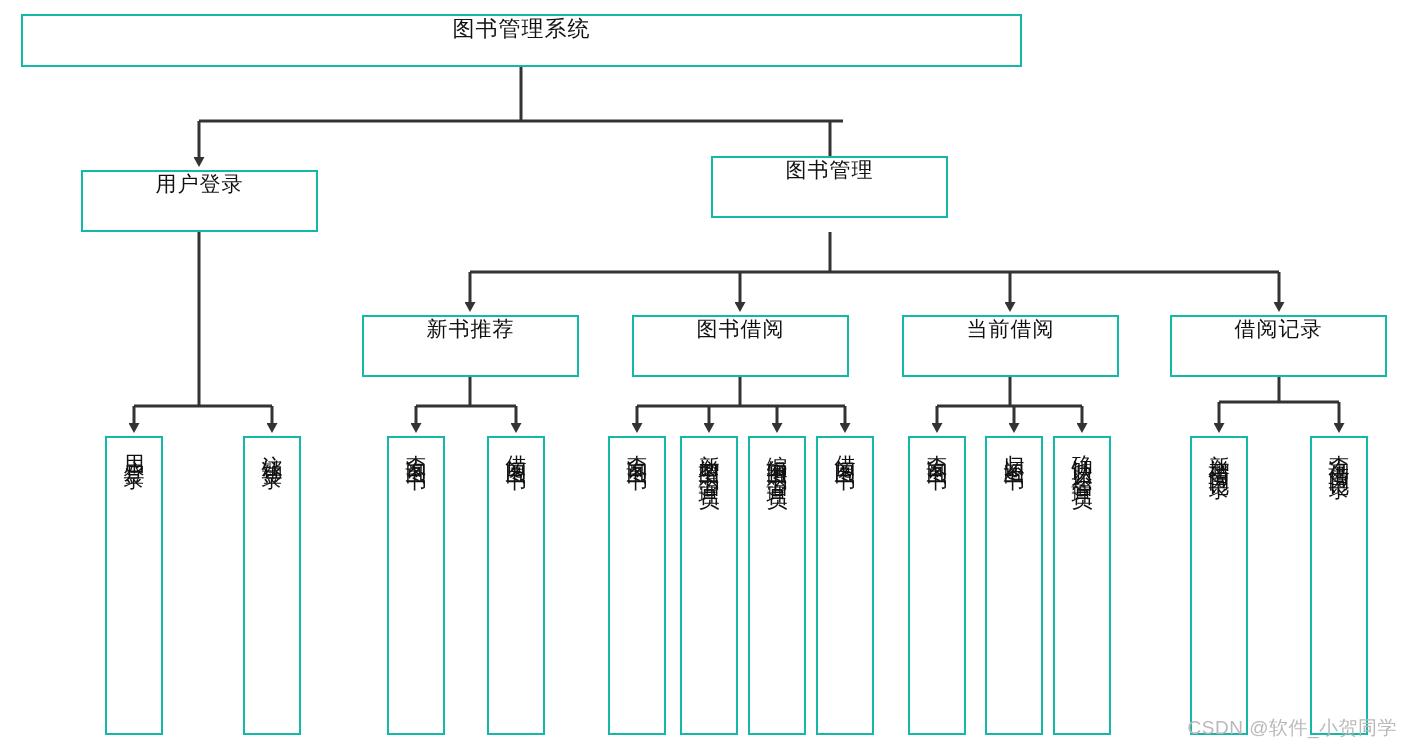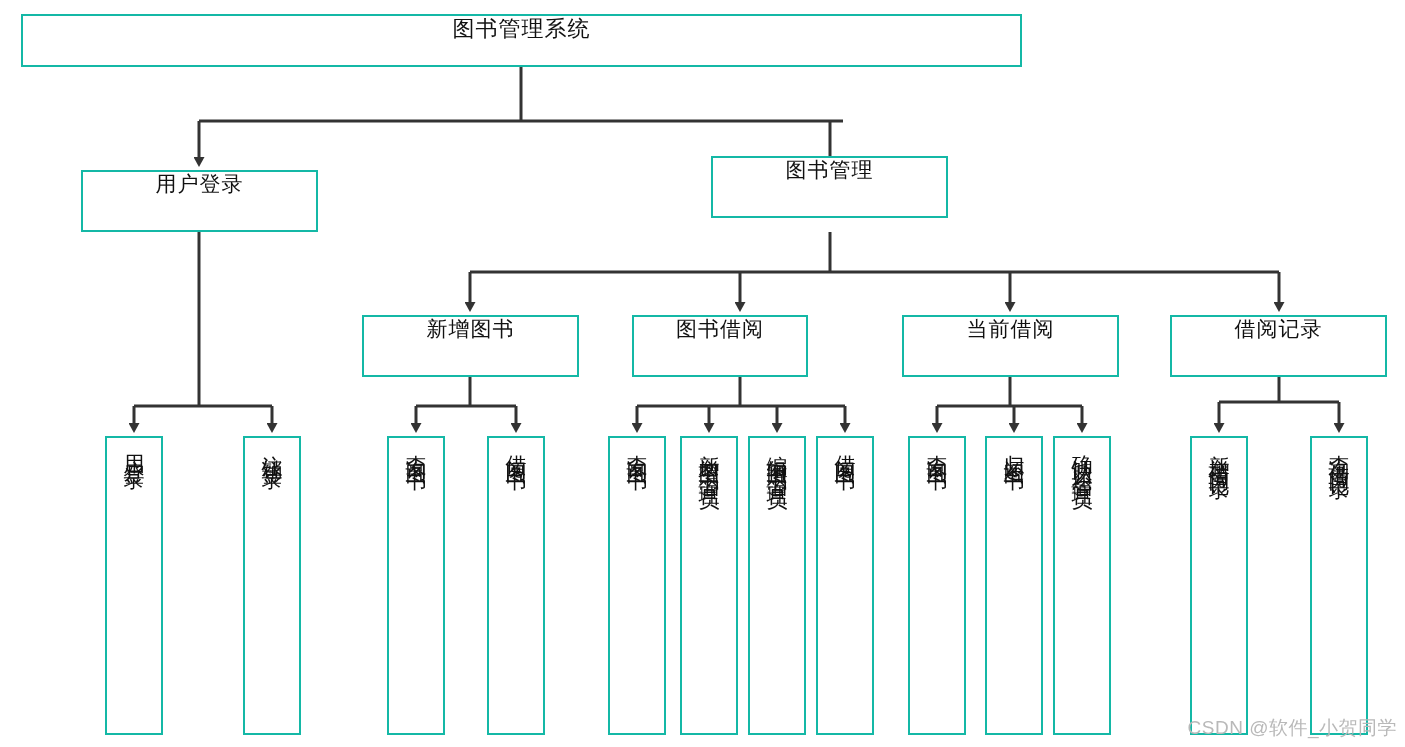--- a/index.html
+++ b/index.html
@@ -120,23 +120,23 @@
   </div>
 
   <div class="node" style="left:81px; top:170px; width:237px; height:62px;">
     <span class="label">用户登录</span>
   </div>
   <div class="node" style="left:711px; top:156px; width:237px; height:62px;">
     <span class="label">图书管理</span>
   </div>
 
   <div class="node" style="left:362px; top:315px; width:217px; height:62px;">
-    <span class="label">新增图书</span>
+    <span class="label">新书推荐</span>
   </div>
-  <div class="node" style="left:632px; top:315px; width:176px; height:62px;">
+  <div class="node" style="left:632px; top:315px; width:217px; height:62px;">
     <span class="label">图书借阅</span>
   </div>
   <div class="node" style="left:1170px; top:315px; width:217px; height:62px;">
     <span class="label">借阅记录</span>
   </div>
   <div class="node" style="left:902px; top:315px; width:217px; height:62px;">
     <span class="label">当前借阅</span>
   </div>
 
   <div class="node vertical" style="left:105px; top:436px; width:58px; height:299px;">

